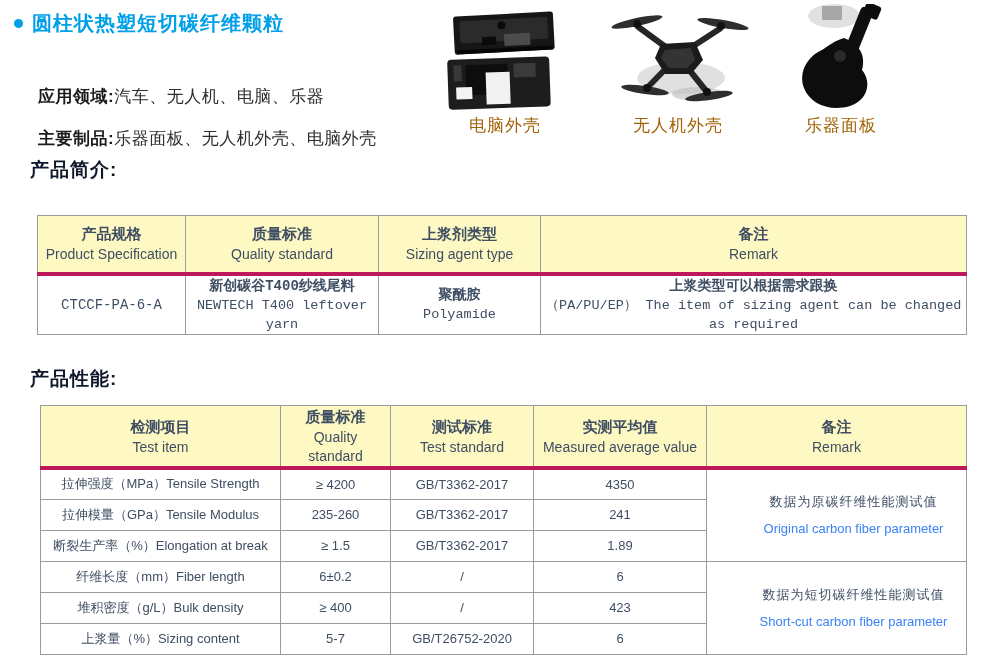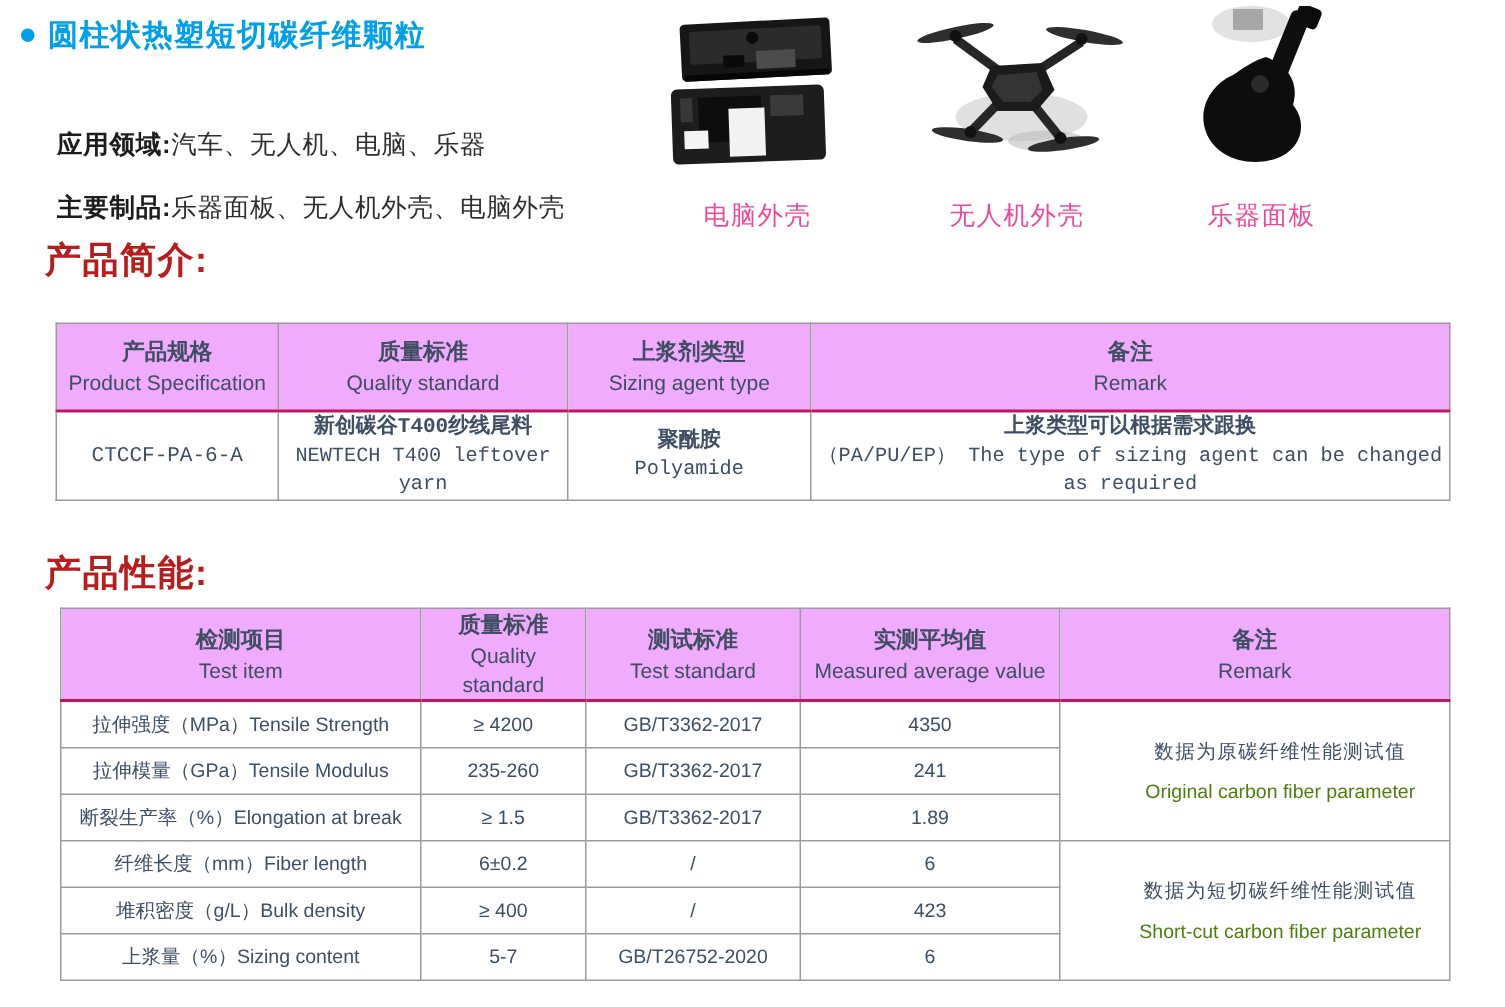--- a/index.html
+++ b/index.html
@@ -8,53 +8,53 @@
     font-family:"Liberation Sans",sans-serif;overflow:hidden;color:#2b2b2b;
   }
   
   .title-row{position:absolute;left:14px;top:10px;display:flex;align-items:center;gap:9px;}
   .bullet-dot{width:9px;height:9px;border-radius:50%;background:#00a0e9;flex:0 0 auto;}
   .main-title{color:#00a0e9;font-size:20px;font-weight:bold;letter-spacing:1px;}
   .meta-line{position:absolute;left:38px;font-size:17px;color:#2e2e2e;letter-spacing:0.5px;margin-top:14px;}
   .meta-line.l1{top:71px;}
   .meta-line.l2{top:113px;}
   .meta-label{font-weight:bold;color:#1c1c1c;}
-  .section-heading{position:absolute;left:30px;color:#b91c1c;font-size:24px;font-weight:bold;letter-spacing:1px;}
+  .section-heading{position:absolute;left:30px;color:#0f172a;font-size:19px;font-weight:bold;letter-spacing:1px;}
   .section-heading.intro{top:157px;}
   .section-heading.perf{top:366px;}
 
   
   .gallery-item{position:absolute;top:4px;text-align:center;}
   .g-computer{left:438px;width:134px;}
   .g-drone{left:603px;width:150px;}
   .g-guitar{left:778px;width:126px;}
   .img-box{height:108px;display:flex;align-items:center;justify-content:center;}
-  .g-caption{font-size:17px;color:#ec4899;letter-spacing:1px;margin-top:20px;}
+  .g-caption{font-size:17px;color:#a16207;letter-spacing:1px;margin-top:2px;}
 
   
   table{border-collapse:collapse;table-layout:fixed;position:absolute;}
   th,td{border:1px solid #9b9b9b;text-align:center;vertical-align:middle;padding:0 4px;overflow:hidden;}
-  thead th{background:#f0abfc;border-bottom:2px solid #be185d;}
+  thead th{background:#fef9c3;border-bottom:4px solid #be185d;}
   .zh-h{font-size:15px;font-weight:bold;color:#3f4e63;line-height:22px;}
   .en-h{font-size:14px;font-weight:normal;color:#3f4e63;line-height:19px;}
 
   .spec-table{left:37px;top:215px;width:929px;}
   .spec-table thead tr{height:58px;}
   .spec-table tbody tr{height:50px;font-family:Liberation Mono, monospace;}
   .cell-plain{font-size:14px;color:#3f4e63;}
   .cell-zh{font-size:14px;font-weight:bold;color:#3f4e63;line-height:20px;}
   .cell-en{font-size:13.5px;color:#3f4e63;line-height:19px;}
 
   .perf-table{left:40px;top:405px;width:926px;}
   .perf-table thead tr{height:53px;}
   .perf-table tbody tr{height:31px;margin-top:34px;}
   .perf-table td{font-size:13px;color:#3f4e63;}
   .perf-table td.remark-cell{background:#ffffff;padding-left:38px;}
   .r-zh{font-size:13px;color:#3f4e63;line-height:20px;margin-bottom:8px;letter-spacing:1px;}
-  .r-en{font-size:13px;color:#4d7c0f;line-height:18px;}
+  .r-en{font-size:13px;color:#3b82f6;line-height:18px;}
 
   svg{display:block;}
 </style>
 </head>
 <body>
 
 <div class="page">
 
   <div class="title-row">
     <span class="bullet-dot"></span>
@@ -174,21 +174,21 @@
         <td>
           <div class="cell-zh">新创碳谷T400纱线尾料</div>
           <div class="cell-en">NEWTECH T400 leftover yarn</div>
         </td>
         <td>
           <div class="cell-zh">聚酰胺</div>
           <div class="cell-en">Polyamide</div>
         </td>
         <td>
           <div class="cell-zh">上浆类型可以根据需求跟换</div>
-          <div class="cell-en">（PA/PU/EP） The type of sizing agent can be changed as required</div>
+          <div class="cell-en">（PA/PU/EP） The item of sizing agent can be changed as required</div>
         </td>
       </tr>
     </tbody>
   </table>
 
   <div class="section-heading perf">产品性能:</div>
 
   <table class="perf-table">
     <colgroup>
         <col style="width:240px">

